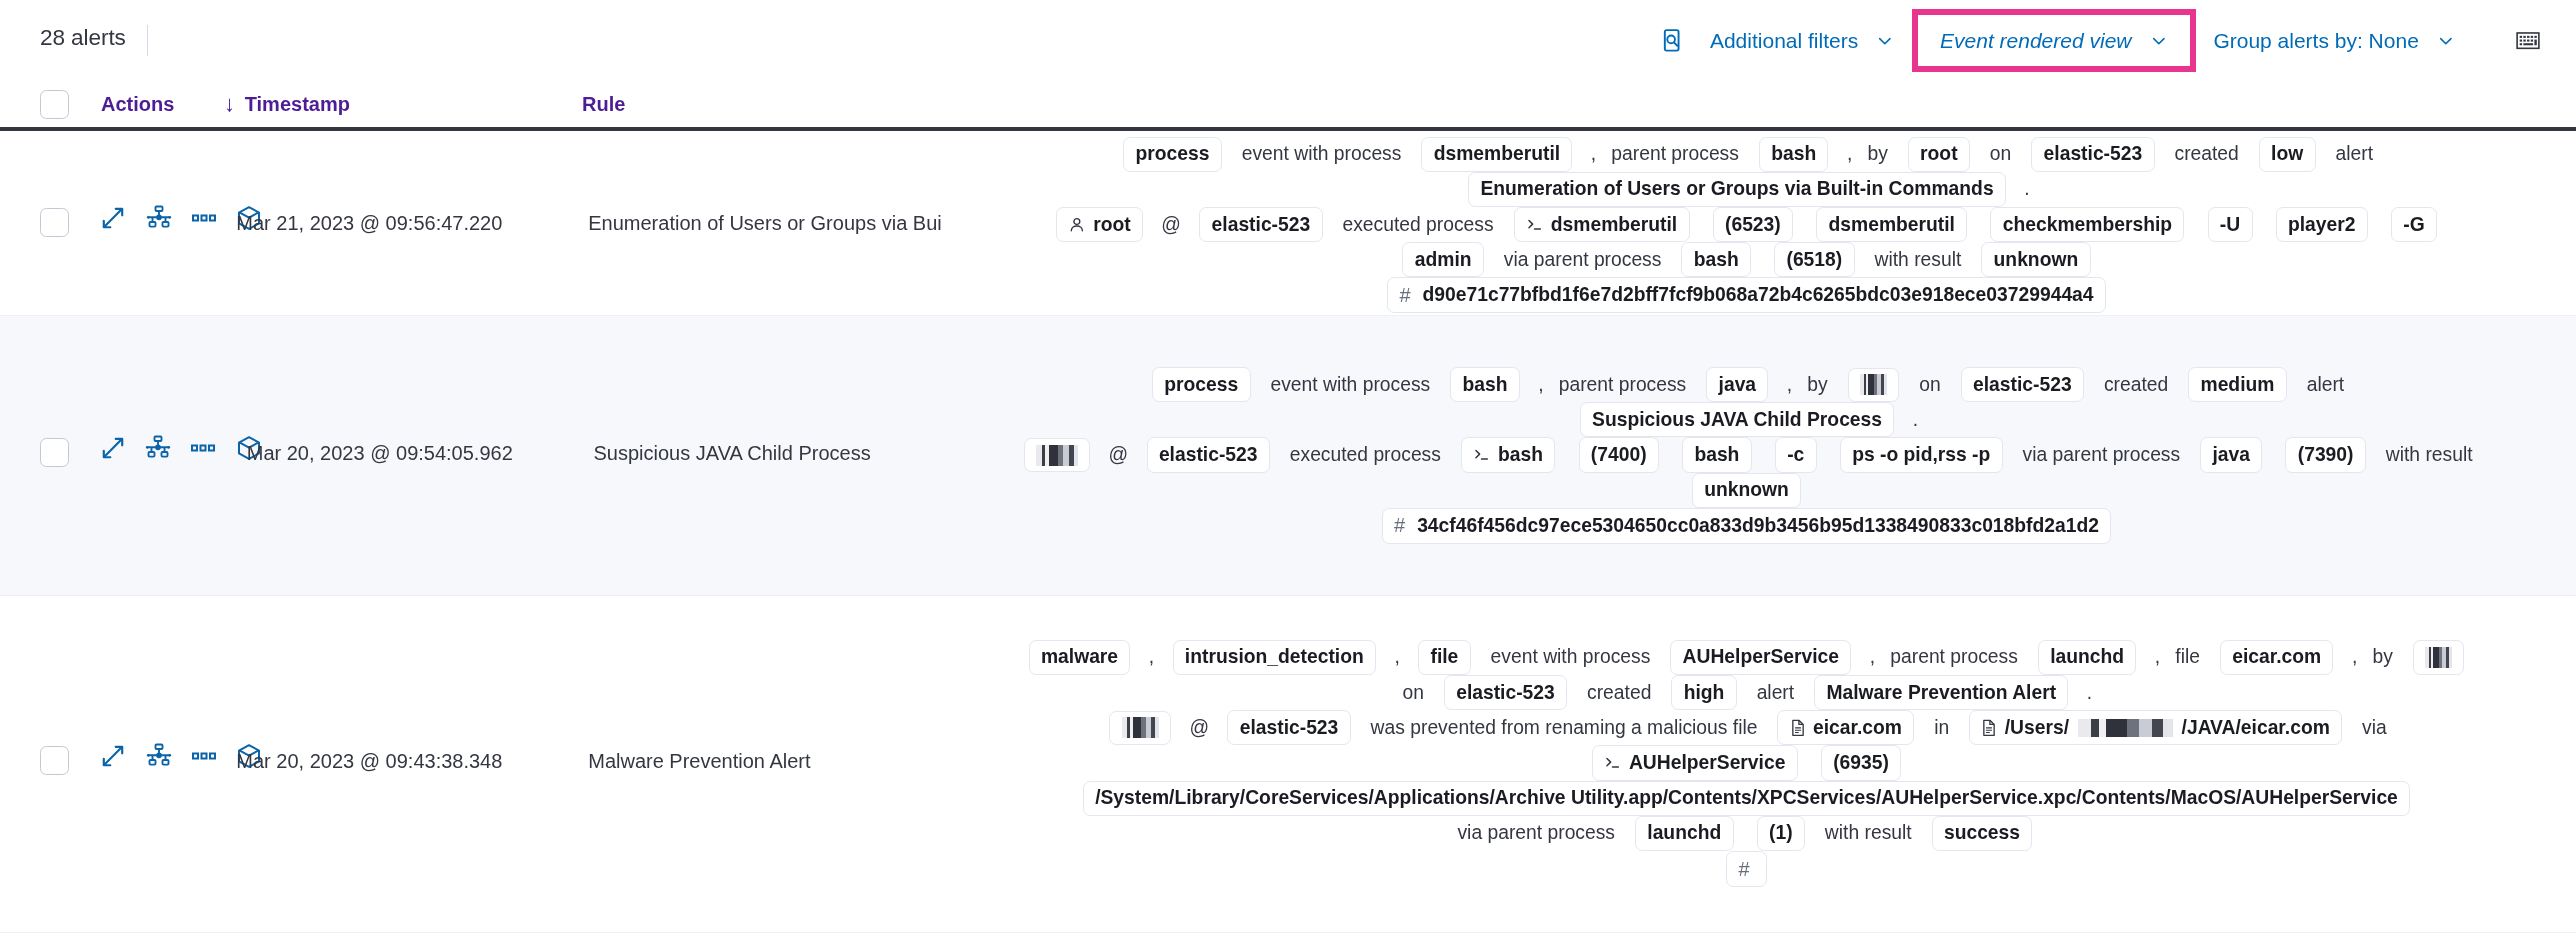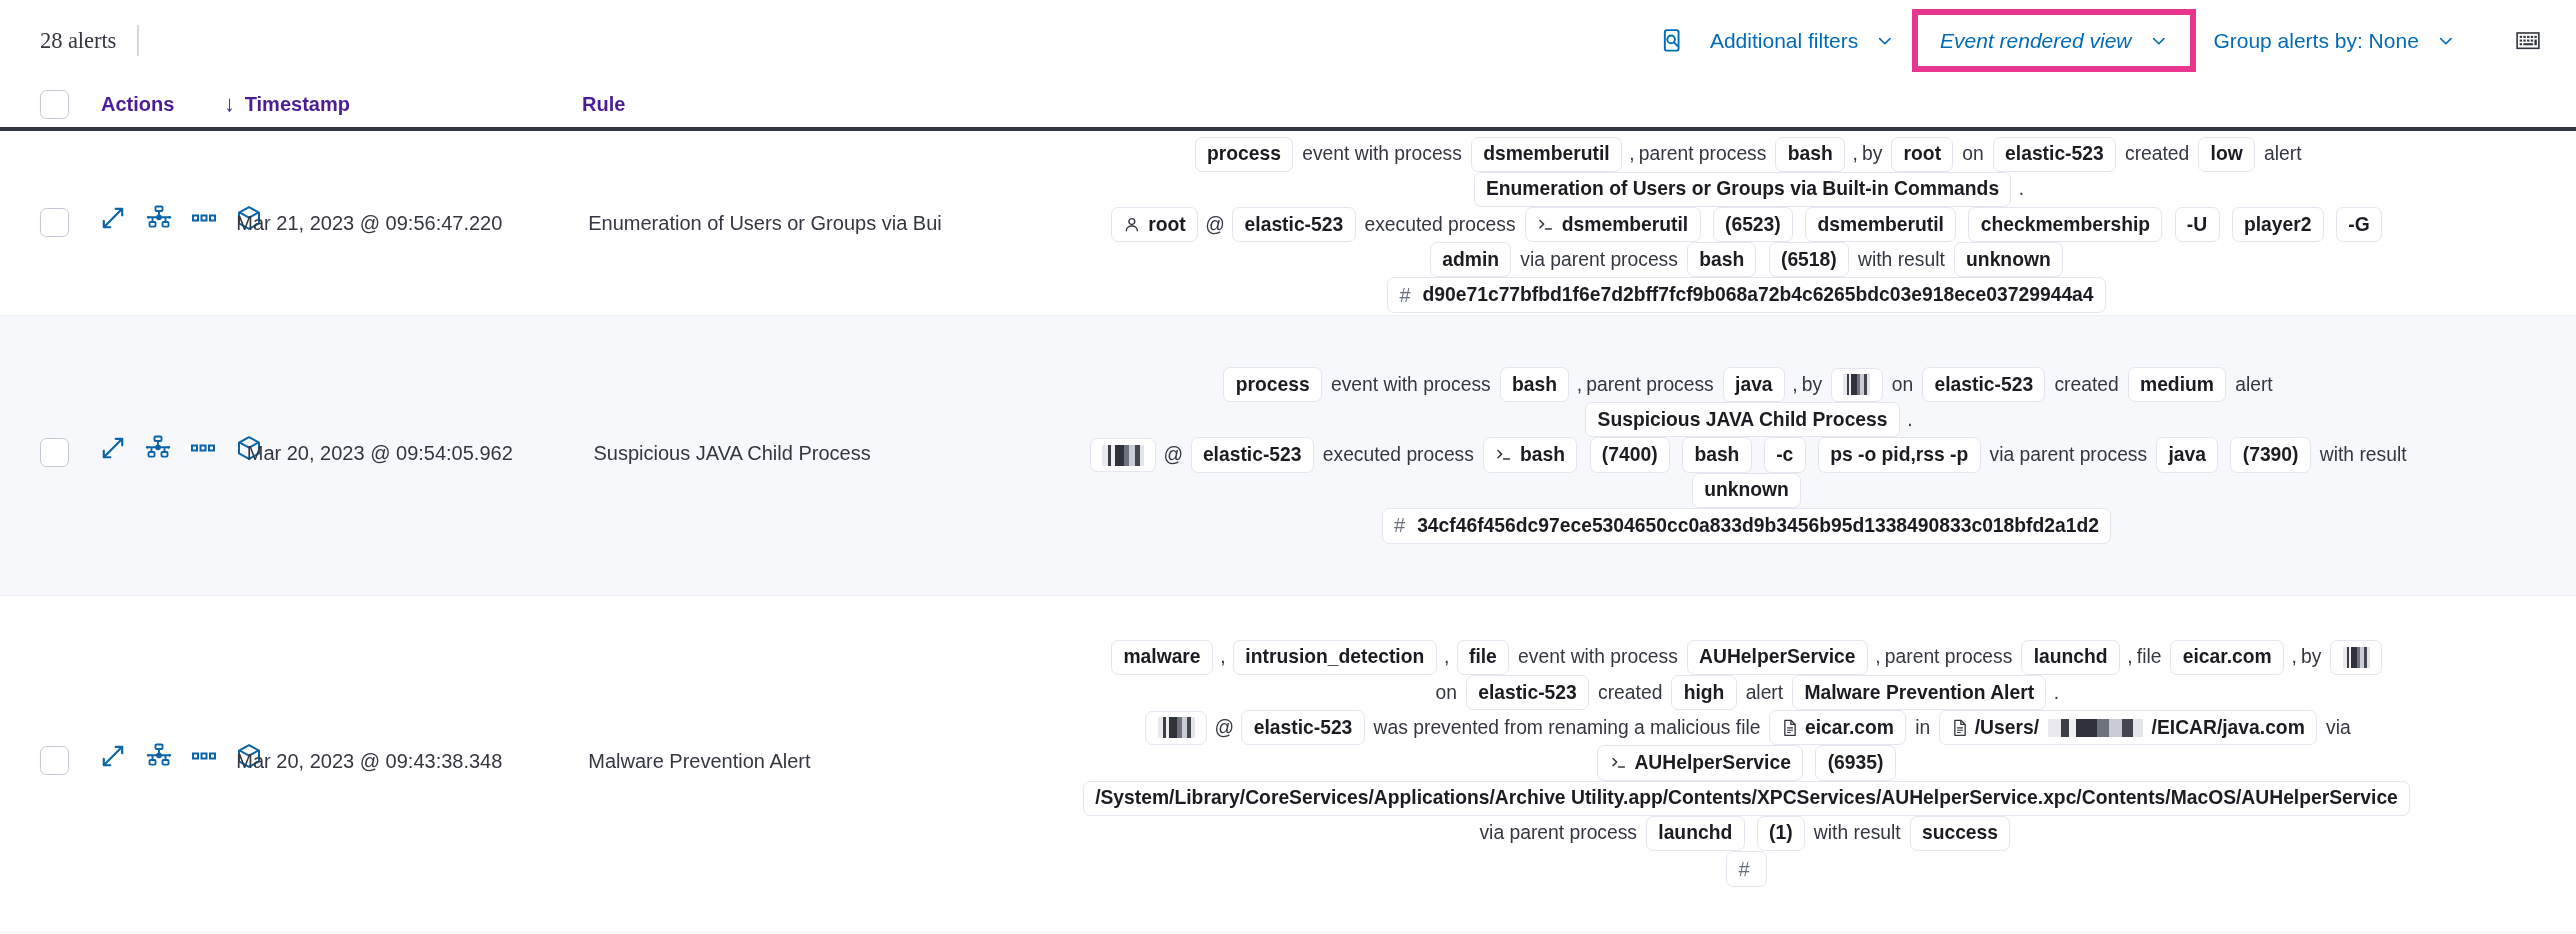--- a/index.html
+++ b/index.html
@@ -13,23 +13,22 @@
     overflow:hidden;
     position:relative;
   }
 
   
   .toolbar {
     position:absolute; left:0; top:0; width:2576px; height:81px;
     display:flex; align-items:center;
   }
   .toolbar-left {
-    display:flex; align-items:center;
+    display:flex; 
     margin-left:40px;
-    font-family:Liberation Serif, serif;
   }
   .alert-count {
     font-size:22.6px; font-weight:400; color:#343741;
     letter-spacing:-0.1px;
   }
   .vdiv {
     width:1.6px; height:31px; background:#d3dae6;
     margin-left:21px;
   }
   .toolbar-right {
@@ -94,21 +93,21 @@
   .act-icon { cursor:pointer; display:block; }
 
   
   .summary {
     flex:1; padding-right:32px;
     display:flex; flex-direction:column;
     align-items:center; justify-content:center;
   }
   .sline {
     display:flex; flex-wrap:wrap; align-items:center;
-    justify-content:center; gap:1px;
+    justify-content:center; gap:12px;
     row-gap:8px;
     width:100%;
   }
   .tok {
     display:inline-flex; align-items:center; gap:7.2px;
     border:1.6px solid #e3e6ef; border-radius:7.2px;
     background:#ffffff;
     padding:5.6px 11.3px; margin:0 5.6px;
     font-size:19.3px; font-weight:bold; color:#1a1c21;
     white-space:nowrap; cursor:pointer;
@@ -604,21 +603,21 @@
           <span class="tok">
             <span style="display: inline-flex; align-items: center;">
               <svg width="16" height="17.7" viewBox="0 0 20 24" fill="none" stroke="#343741" stroke-width="1.8" stroke-linejoin="round">
                 <path d="M3 1.8h8.2L17 7.4v14.8H3z"></path>
                 <path d="M11.2 1.8v5.6H17"></path>
                 <path d="M6 12h8M6 15.2h8M6 18.4h5" stroke-width="1.5"></path>
               </svg>
             </span>
             <span>/Users/</span>
             <span class="redact inline" style="width: 95px;"></span>
-            <span>/EICAR/java.com</span>
+            <span>/JAVA/eicar.com</span>
           </span>
           <span class="txt">via</span>
         </div>
         <div class="sline">
           <span class="tok">
             <span style="display: inline-flex; align-items: center;">
               <svg width="17.7" height="17.7" viewBox="0 0 24 24" fill="none" stroke="#343741" stroke-width="2" stroke-linecap="round" stroke-linejoin="round">
                 <path d="M4 6l5 5-5 5"></path>
                 <path d="M11.5 17.5h8"></path>
               </svg>

